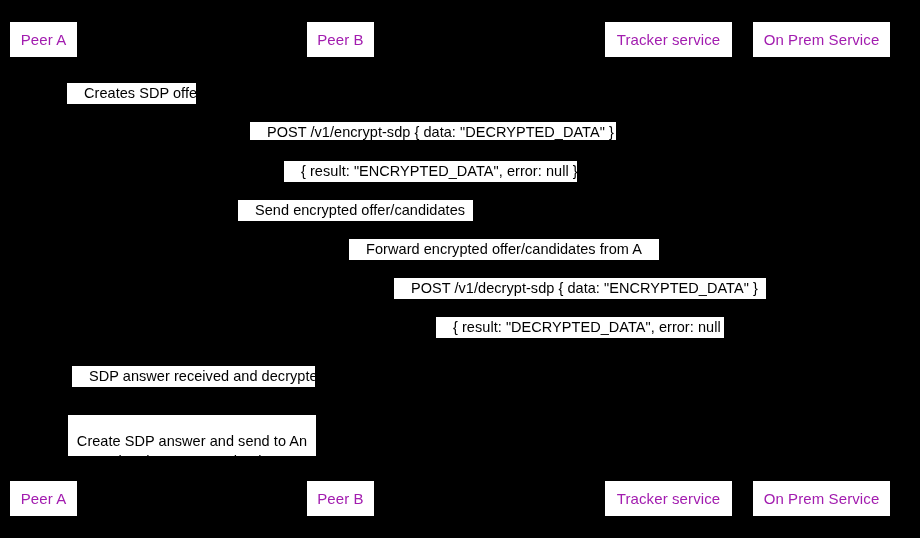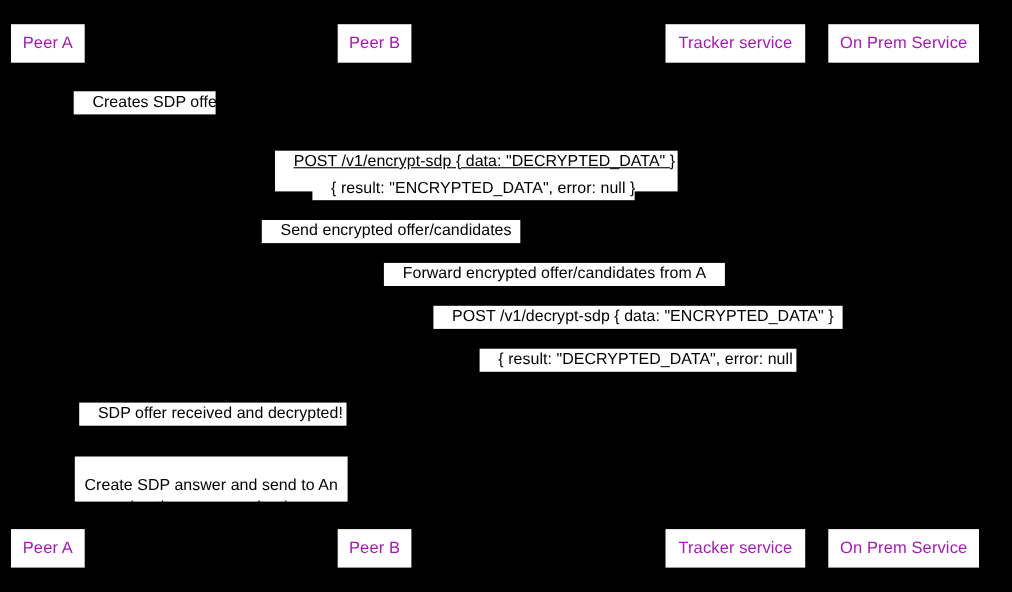--- a/index.html
+++ b/index.html
@@ -74,21 +74,21 @@
 
   <div class="lifeline" style="left:43px; top:57px; height:424px;"></div>
   <div class="lifeline" style="left:340px; top:57px; height:424px;"></div>
   <div class="lifeline" style="left:668px; top:57px; height:424px;"></div>
   <div class="lifeline" style="left:821px; top:57px; height:424px;"></div>
 
   <div class="msg" style="left:67px; top:83px; width:129px; height:21px;">
     <span>Creates SDP offer</span>
   </div>
 
-  <div class="msg" style="left:250px; top:137px; width:366px; height:37px;text-decoration:underline;">
+  <div class="msg" style="left:250px; top:122px; width:366px; height:18px;">
     <span>POST /v1/encrypt-sdp { data: "DECRYPTED_DATA" }</span>
   </div>
 
   <div class="msg" style="left:284px; top:161px; width:293px; height:21px;">
     <span>{ result: "ENCRYPTED_DATA", error: null }</span>
   </div>
 
   <div class="msg" style="left:349px; top:239px; width:310px; height:21px;">
     <span>Forward encrypted offer/candidates from A</span>
   </div>
@@ -99,21 +99,21 @@
 
   <div class="msg" style="left:394px; top:278px; width:372px; height:21px;">
     <span>POST /v1/decrypt-sdp { data: "ENCRYPTED_DATA" }</span>
   </div>
 
   <div class="msg" style="left:436px; top:317px; width:288px; height:21px;">
     <span>{ result: "DECRYPTED_DATA", error: null }</span>
   </div>
 
   <div class="msg" style="left:72px; top:366px; width:243px; height:21px;">
-    <span>SDP offer received and decrypted!</span>
+    <span>SDP answer received and decrypted!</span>
   </div>
 
   <div class="msg two-line" style="left:68px; top:415px; width:248px; height:41px;">
     <span>Create SDP answer and send to An using the same mechanism</span>
   </div>
 
   <div class="participant" style="left:10px; top:481px; width:67px; height:35px;">
     <span>Peer A</span>
   </div>
   <div class="participant" style="left:307px; top:481px; width:67px; height:35px;">

